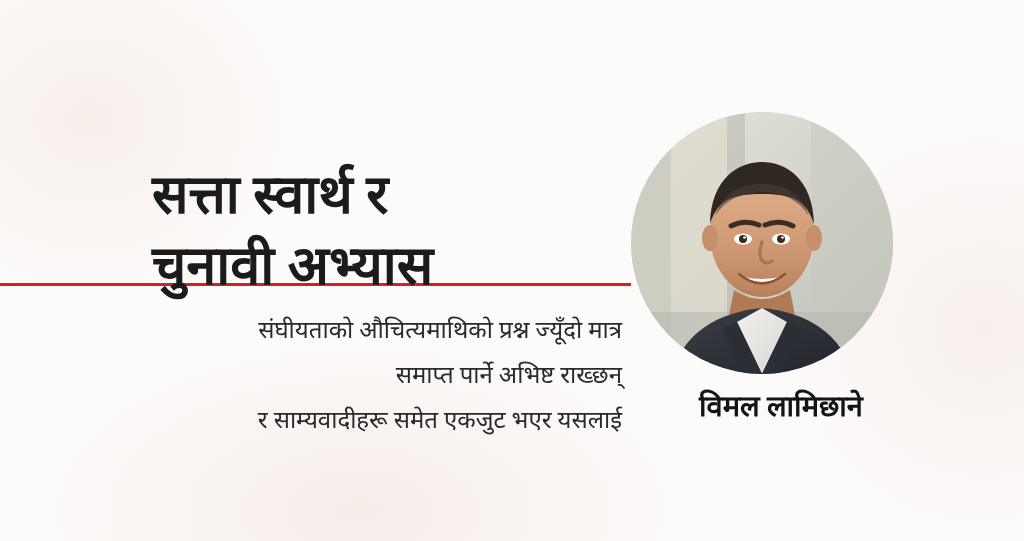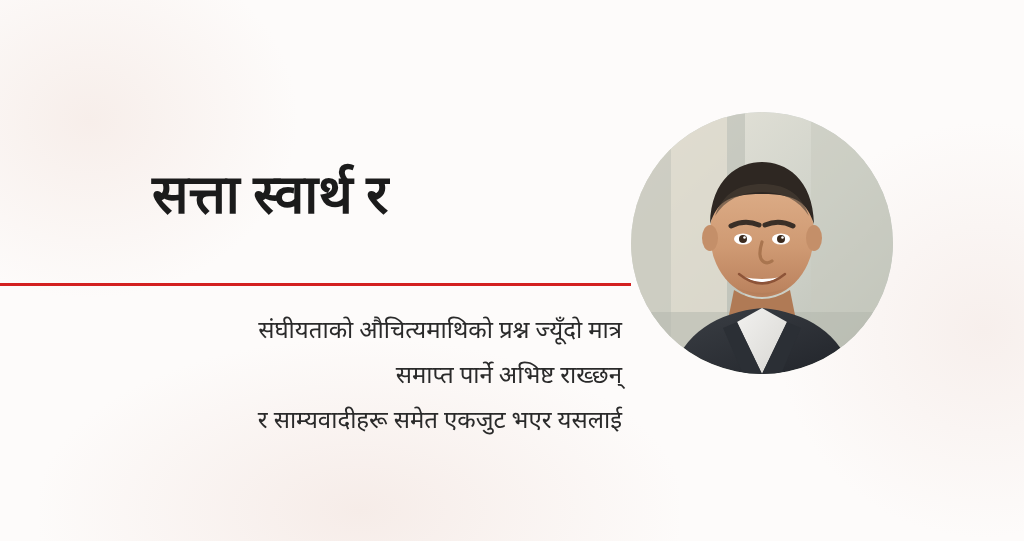--- a/index.html
+++ b/index.html
@@ -133,20 +133,21 @@
 <div class="canvas">
 
   <div class="bg-wash-left"></div>
   <div class="bg-wash-bottom"></div>
   <div class="bg-wash-right"></div>
 
   <div class="rule"></div>
 
   <h1 class="headline">
     <span class="line">सत्ता स्वार्थ र</span>
+    <span class="line">चुनावी अभ्यास</span>
   </h1>
 
   <div class="standfirst">
     <span class="sline">संघीयताको औचित्यमाथिको प्रश्न ज्यूँदो मात्र</span>
     <span class="sline">समाप्त पार्ने अभिष्ट राख्छन्</span>
     <span class="sline">र साम्यवादीहरू समेत एकजुट भएर यसलाई</span>
   </div>
 
   <div class="portrait-wrap">
     <div class="portrait">
@@ -216,14 +217,15 @@
           <path d="M110 164 q21 16 42 0 q-21 8 -42 0 Z" fill="#7d3b36"></path>
           <path d="M112 165 q19 10 38 0 q-19 4 -38 0 Z" fill="#ffffff"></path>
           <path d="M108 162 q23 19 46 0" stroke="#8d5438" stroke-width="2.4" fill="none" stroke-linecap="round"></path>
 
           <path d="M106 176 q25 14 50 0 q-25 10 -50 0 Z" fill="#b07d58" opacity="0.45"></path>
         </g>
       </svg>
     </div>
   </div>
 
+  <div class="byline">विमल लामिछाने</div>
 
 </div>
 
 </body></html>

